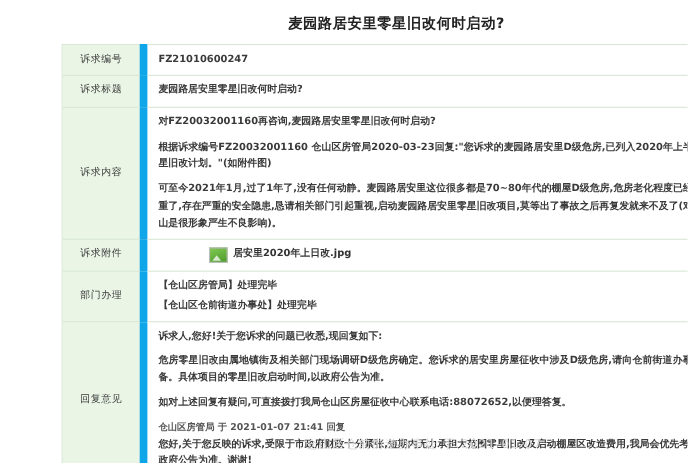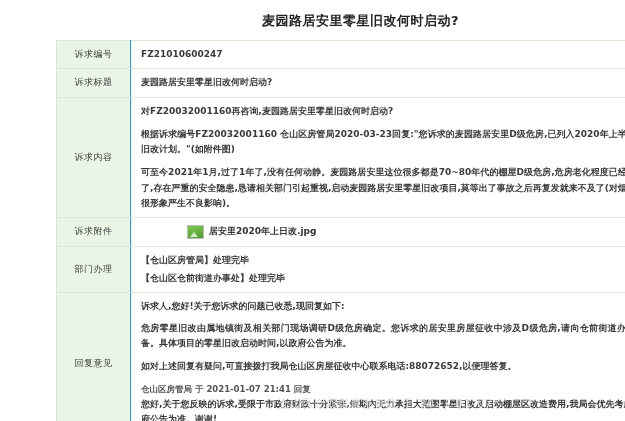--- a/index.html
+++ b/index.html
@@ -33,21 +33,21 @@
     letter-spacing: 0.5px;
   }
   table.detail {
     width: 609px;
     border-collapse: collapse;
     table-layout: fixed;
     border-top: 1px solid #d8e8d4;
     border-left: 1px solid #d8e8d4;
   }
   table.detail td {
-    border-right: 1px solid #0ea5e9;
+    border-right: 7px solid #0ea5e9;
     border-bottom: 1px solid #d8e8d4;
     vertical-align: middle;
     font-size: 9px;
     line-height: 1.7;
     color: #3a3a3a;
   }
   td.label {
     width: 72px;
     background: #eaf5e6;
     text-align: center;

